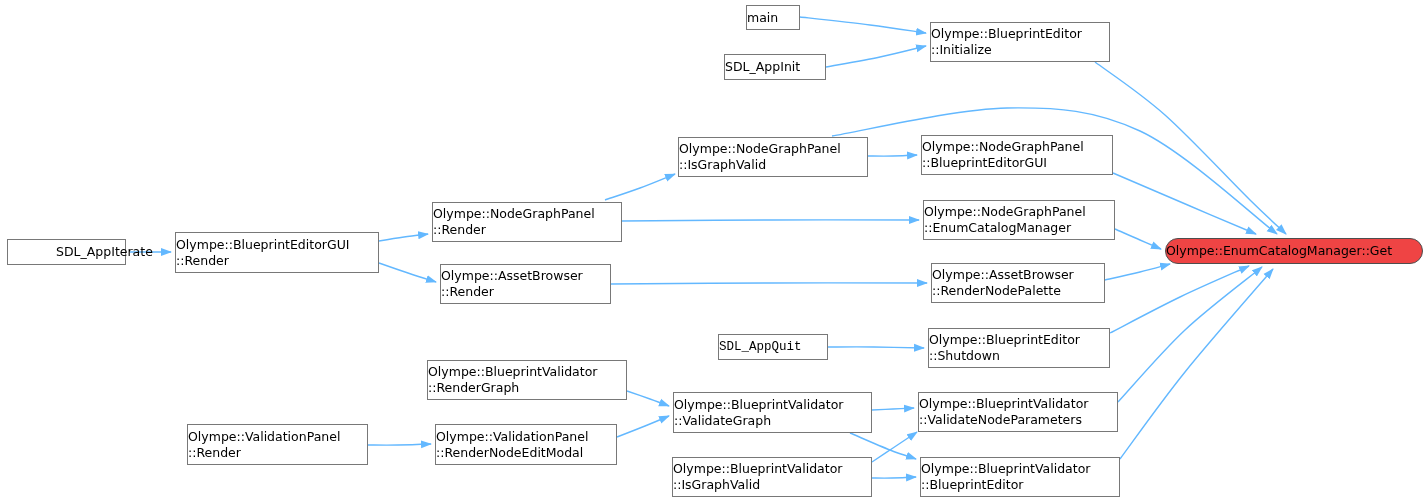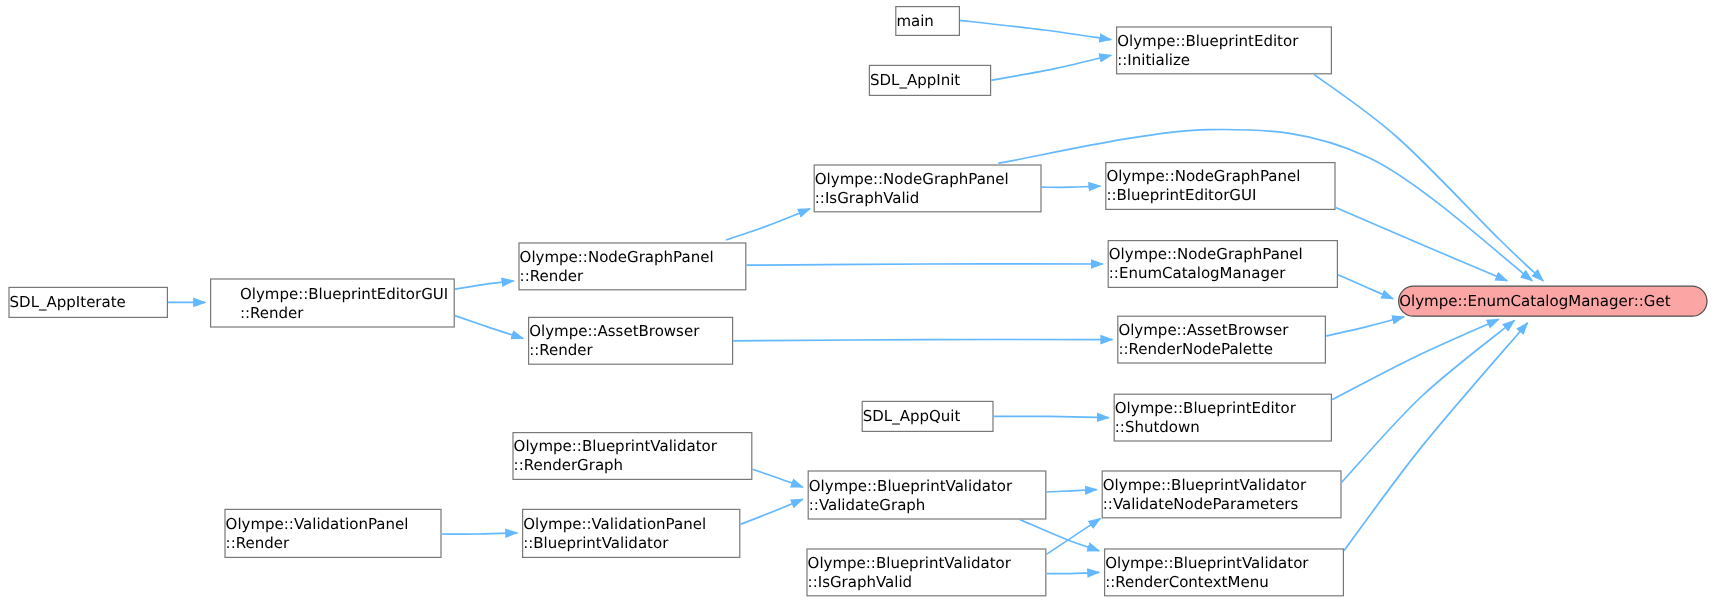--- a/index.html
+++ b/index.html
@@ -19,21 +19,21 @@
     text-align:center;
     background:#ffffff;
     border:1.5px solid #787878;
     color:#000000;
     font-size:12.5px;
     line-height:16px;
     white-space:nowrap;
     cursor:pointer;
   }
   .node.highlight{
-    background:#fca5a5;
+    background:#ef4444;
     border-color:#4e4e4e;
     cursor:default;
     border-radius:13px;
   }
   .edge{fill:none;stroke-width:1.4px;}
 </style>
 </head>
 <body>
 
 <div id="canvas">
@@ -89,67 +89,67 @@
         <span>::BlueprintEditorGUI</span>
       </div>
       <div class="node" style="left: 432px; top: 202px; width: 190px; height: 40px;">
         <span>Olympe::NodeGraphPanel</span>
         <span>::Render</span>
       </div>
       <div class="node" style="left: 923px; top: 200px; width: 192px; height: 40px;">
         <span>Olympe::NodeGraphPanel</span>
         <span>::EnumCatalogManager</span>
       </div>
-      <div class="node" style="left: 7px; top: 239px; width: 133px; height: 26px;">
+      <div class="node" style="left: 7px; top: 239px; width: 119px; height: 26px; padding-left: 48px;">
         <span>SDL_AppIterate</span>
       </div>
-      <div class="node" style="left: 175px; top: 232px; width: 204px; height: 41px; padding-left: 24px;">
+      <div class="node" style="left: 175px; top: 232px; width: 204px; height: 41px;">
         <span>Olympe::BlueprintEditorGUI</span>
         <span>::Render</span>
       </div>
       <div class="node" style="left: 440px; top: 264px; width: 171px; height: 40px;">
         <span>Olympe::AssetBrowser</span>
         <span>::Render</span>
       </div>
       <div class="node" style="left: 931px; top: 263px; width: 174px; height: 40px;">
         <span>Olympe::AssetBrowser</span>
         <span>::RenderNodePalette</span>
       </div>
       <div class="node highlight" style="left: 1165px; top: 238px; width: 258px; height: 26px;">
         <span>Olympe::EnumCatalogManager::Get</span>
       </div>
-      <div class="node" style="left: 718px; top: 334px; width: 110px; height: 26px;">
+      <div class="node" style="left: 718px; top: 334px; width: 110px; height: 26px; font-family: Liberation Mono, monospace;">
         <span>SDL_AppQuit</span>
       </div>
       <div class="node" style="left: 928px; top: 328px; width: 182px; height: 40px;">
         <span>Olympe::BlueprintEditor</span>
         <span>::Shutdown</span>
       </div>
       <div class="node" style="left: 427px; top: 360px; width: 200px; height: 40px;">
         <span>Olympe::BlueprintValidator</span>
         <span>::RenderGraph</span>
       </div>
       <div class="node" style="left: 673px; top: 392px; width: 199px; height: 41px;">
         <span>Olympe::BlueprintValidator</span>
         <span>::ValidateGraph</span>
       </div>
       <div class="node" style="left: 187px; top: 424px; width: 181px; height: 41px;">
         <span>Olympe::ValidationPanel</span>
         <span>::Render</span>
       </div>
       <div class="node" style="left: 435px; top: 424px; width: 182px; height: 41px;">
         <span>Olympe::ValidationPanel</span>
-        <span>::BlueprintValidator</span>
+        <span>::RenderNodeEditModal</span>
       </div>
       <div class="node" style="left: 672px; top: 457px; width: 200px; height: 40px;">
         <span>Olympe::BlueprintValidator</span>
         <span>::IsGraphValid</span>
       </div>
       <div class="node" style="left: 918px; top: 392px; width: 200px; height: 40px;">
         <span>Olympe::BlueprintValidator</span>
         <span>::ValidateNodeParameters</span>
       </div>
       <div class="node" style="left: 920px; top: 457px; width: 200px; height: 40px;">
         <span>Olympe::BlueprintValidator</span>
-        <span>::RenderContextMenu</span>
+        <span>::BlueprintEditor</span>
       </div>
     </div>
 </div>
 
 </body></html>

